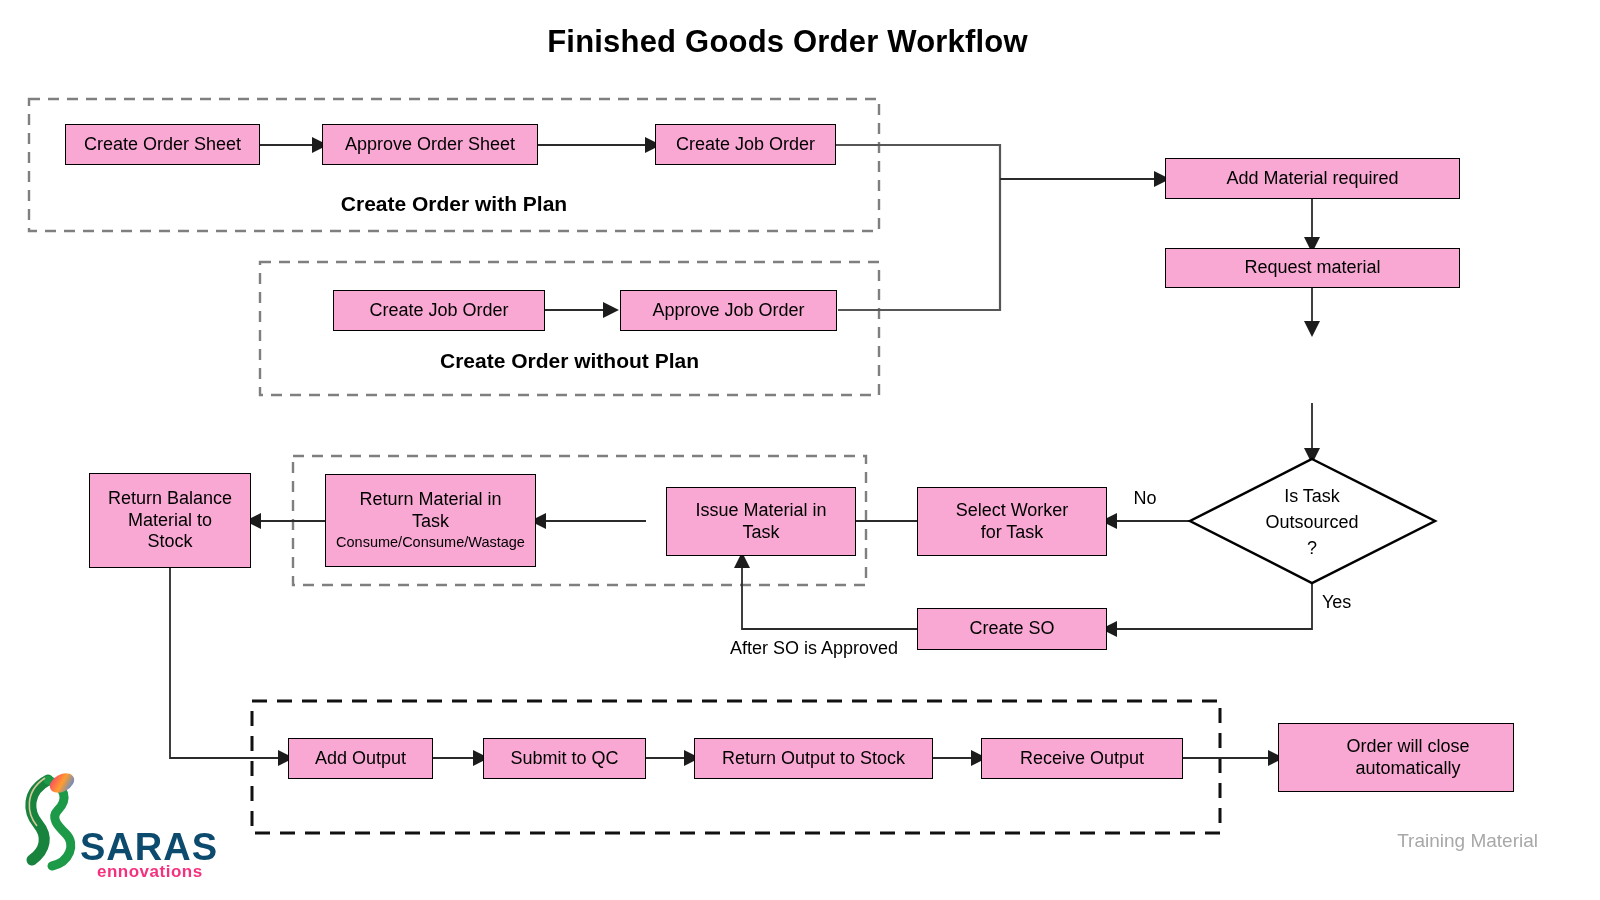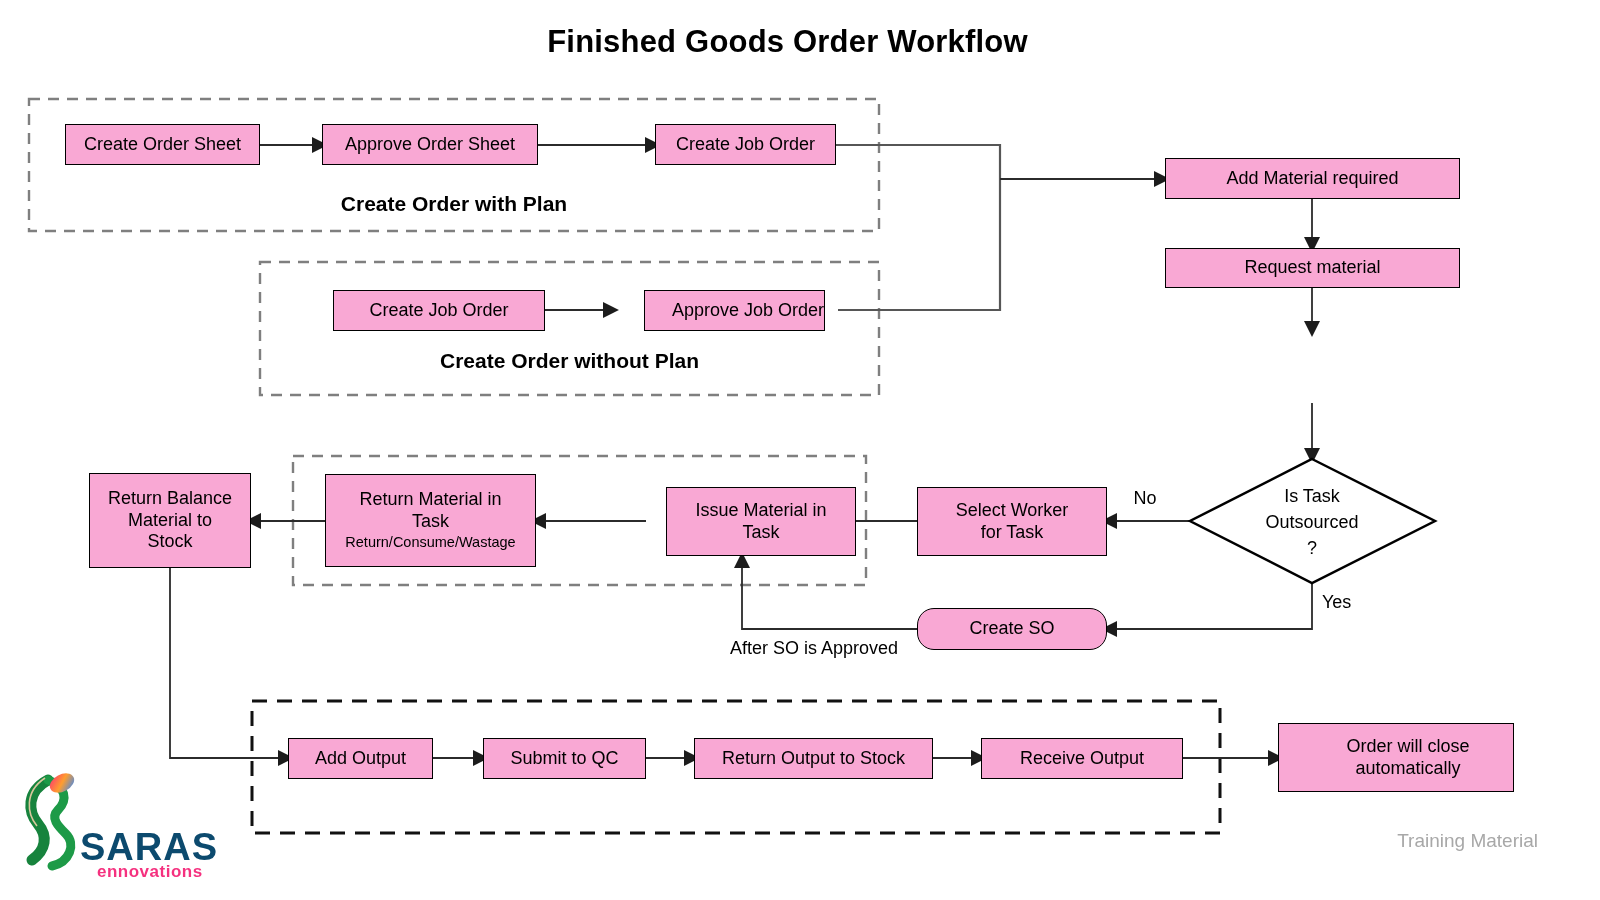--- a/index.html
+++ b/index.html
@@ -80,21 +80,21 @@
   <div class="node" style="left:322px;top:124px;width:216px;height:41px;">
     <span>Approve Order Sheet</span>
   </div>
   <div class="node" style="left:655px;top:124px;width:181px;height:41px;">
     <span>Create Job Order</span>
   </div>
 
   <div class="node" style="left:333px;top:290px;width:212px;height:41px;">
     <span>Create Job Order</span>
   </div>
-  <div class="node" style="left:644px;top:290px;width:181px;height:41px;align-items:flex-end;">
+  <div class="node" style="left:620px;top:290px;width:217px;height:41px;">
     <span>Approve Job Order</span>
   </div>
 
   <div class="node" style="left:1165px;top:158px;width:295px;height:41px;">
     <span>Add Material required</span>
   </div>
   <div class="node" style="left:1165px;top:248px;width:295px;height:40px;">
     <span>Request material</span>
   </div>
 
@@ -108,29 +108,29 @@
     <span>Select Worker</span>
     <span>for Task</span>
   </div>
   <div class="node" style="left:646px;top:487px;width:190px;height:69px;margin-left:20px;">
     <span>Issue Material in</span>
     <span>Task</span>
   </div>
   <div class="node" style="left:325px;top:474px;width:211px;height:93px;text-align:right;">
     <span>Return Material in</span>
     <span>Task</span>
-    <span class="note">Return/Consume/Wastage</span>
+    <span class="note">Consume/Consume/Wastage</span>
   </div>
   <div class="node" style="left:89px;top:473px;width:162px;height:95px;">
     <span>Return Balance</span>
     <span>Material to</span>
     <span>Stock</span>
   </div>
 
-  <div class="node" style="left:917px;top:608px;width:190px;height:42px;border-radius:17px;">
+  <div class="node" style="left:917px;top:608px;width:190px;height:42px;">
     <span>Create SO</span>
   </div>
 
   <div class="lbl" style="left:1118px;top:488px;width:54px;text-align:center;">No</div>
   <div class="lbl" style="left:1322px;top:592px;">Yes</div>
   <div class="lbl" style="left:714px;top:638px;width:200px;text-align:center;">After SO is Approved</div>
 
   <div class="node" style="left:288px;top:738px;width:145px;height:41px;">
     <span>Add Output</span>
   </div>

